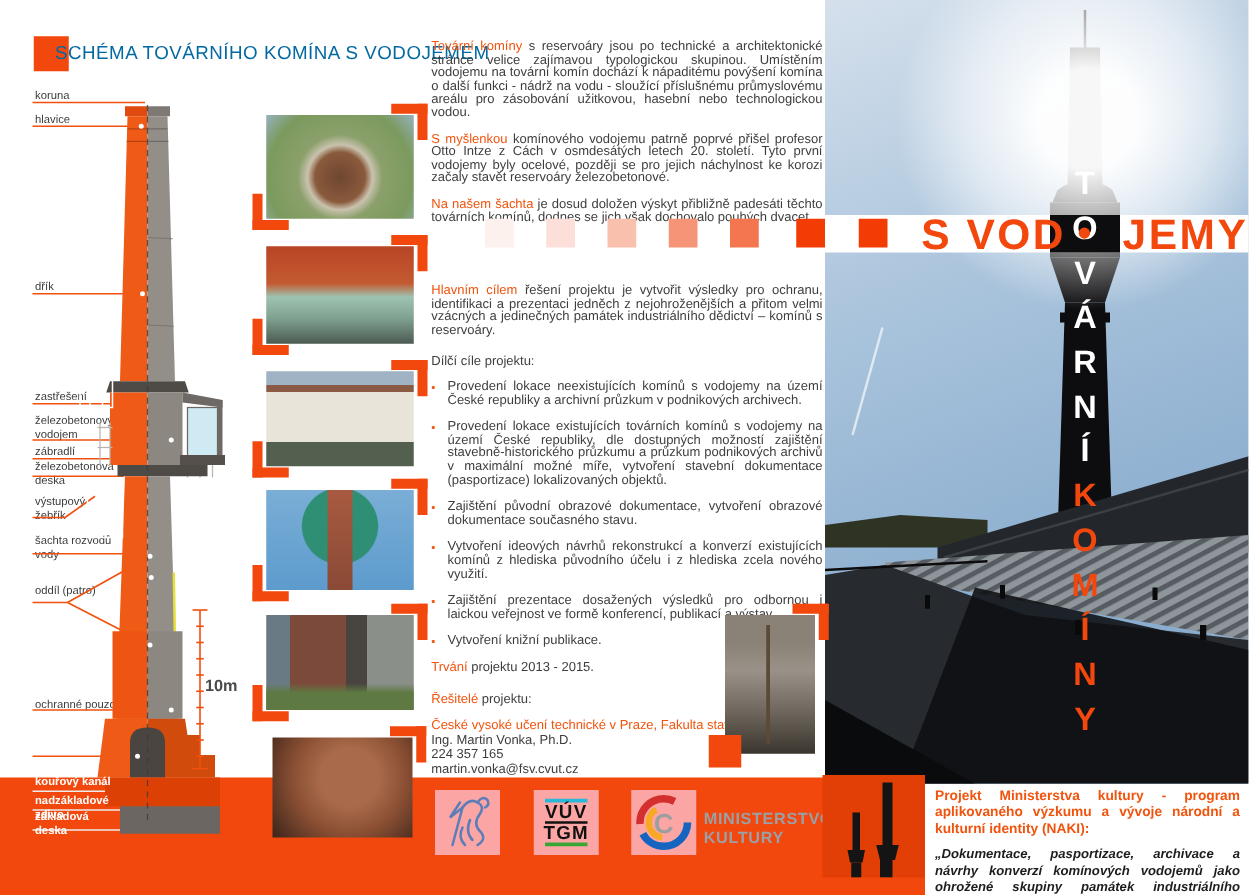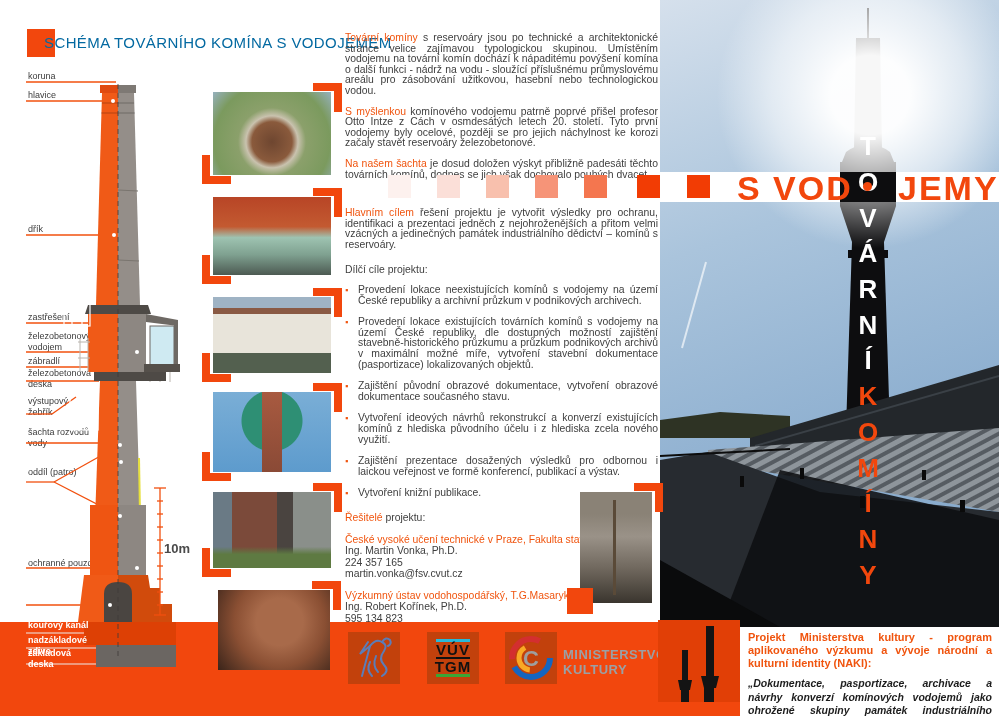--- a/index.html
+++ b/index.html
@@ -46,21 +46,21 @@
   .band-black{position:absolute;left:840px;top:172px;width:56px;height:30px;background:#0d0d0f;z-index:5;}
   .band-word{position:absolute;top:169px;font-size:34px;font-weight:700;color:var(--o);letter-spacing:2px;z-index:6;}
   .vword{position:absolute;left:846px;top:129px;width:44px;display:flex;flex-direction:column;z-index:7;}
   .vword span{height:35.7px;display:flex;align-items:center;justify-content:center;
               font-size:26px;font-weight:700;color:#fff;}
   .vword span:nth-child(n+8){color:var(--o);}
   .o-dot{position:absolute;left:863px;top:182px;width:9px;height:9px;border-radius:50%;background:var(--o);z-index:8;}
 
   
   .fband{position:absolute;left:0;top:622px;width:740px;height:94px;background:var(--o);}
-  .logo-sq{position:absolute;top:632px;width:52px;height:52px;background:#c2410c;z-index:3;}
+  .logo-sq{position:absolute;top:632px;width:52px;height:52px;background:#fca5a5;z-index:3;}
   .vuv{display:flex;flex-direction:column;align-items:center;justify-content:center;font-weight:700;color:#111;}
   .vuv .bar-c{width:34px;height:3px;background:#29b8d8;}
   .vuv .bar-k{width:34px;height:2px;background:#111;}
   .vuv .bar-g{width:34px;height:3px;background:#3aa635;}
   .vuv div.t{font-size:15px;line-height:15px;letter-spacing:1px;}
   .min-name{position:absolute;left:563px;top:647px;font-size:13px;line-height:15px;font-weight:700;color:#9aa0a5;letter-spacing:.5px;z-index:3;}
   .sil-sq{position:absolute;left:658px;top:620px;width:82px;height:82px;background:#e13f06;z-index:3;}
   .proj{position:absolute;left:748px;top:631px;width:244px;z-index:3;}
   .proj .head{color:var(--o2);font-weight:700;font-size:11px;line-height:13px;text-align:justify;margin-bottom:7px;}
   .proj .quote{color:#1d1d1d;font-weight:700;font-style:italic;font-size:10.5px;line-height:13.5px;text-align:justify;}
@@ -233,30 +233,31 @@
   </div>
   <div class="photo" style="left:218px;top:590px;width:112px;height:80px;z-index:3;background:radial-gradient(circle at 55% 40%,#a86a4a 0 30%,#8a4f33 58%,#3a241a 100%);">
     <div class="cb tr"></div>
     <div class="cb bl"></div>
   </div>
 
   <div class="article">
     <p><span class="lead">Tovární komíny</span><span> s reservoáry jsou po technické a architektonické stránce velice zajímavou typologickou skupinou. Umístěním vodojemu na tovární komín dochází k nápaditému povýšení komína o další funkci - nádrž na vodu - sloužící příslušnému průmyslovému areálu pro zásobování užitkovou, hasební nebo technologickou vodou.</span></p>
     <p><span class="lead">S myšlenkou</span><span> komínového vodojemu patrně poprvé přišel profesor Otto Intze z Cách v osmdesátých letech 20. století. Tyto první vodojemy byly ocelové, později se pro jejich náchylnost ke korozi začaly stavět reservoáry železobetonové.</span></p>
     <p><span class="lead">Na našem šachta</span><span> je dosud doložen výskyt přibližně padesáti těchto továrních komínů, dodnes se jich však dochovalo pouhých dvacet.</span></p>
-    <p style="margin-top:28px"><span class="lead">Hlavním cílem</span><span> řešení projektu je vytvořit výsledky pro ochranu, identifikaci a prezentaci jedněch z nejohroženějších a přitom velmi vzácných a jedinečných památek industriálního dědictví – komínů s reservoáry.</span></p>
+    <p style="margin-top:48px"><span class="lead">Hlavním cílem</span><span> řešení projektu je vytvořit výsledky pro ochranu, identifikaci a prezentaci jedněch z nejohroženějších a přitom velmi vzácných a jedinečných památek industriálního dědictví – komínů s reservoáry.</span></p>
     <p class="subhead">Dílčí cíle projektu:</p>
     <ul class="goals">
       <li>Provedení lokace neexistujících komínů s vodojemy na území České republiky a archivní průzkum v podnikových archivech.</li>
       <li>Provedení lokace existujících továrních komínů s vodojemy na území České republiky, dle dostupných možností zajištění stavebně-historického průzkumu a průzkum podnikových archivů v maximální možné míře, vytvoření stavební dokumentace (pasportizace) lokalizovaných objektů.</li>
       <li>Zajištění původní obrazové dokumentace, vytvoření obrazové dokumentace současného stavu.</li>
       <li>Vytvoření ideových návrhů rekonstrukcí a konverzí existujících komínů z hlediska původního účelu i z hlediska zcela nového využití.</li>
       <li>Zajištění prezentace dosažených výsledků pro odbornou i laickou veřejnost ve formě konferencí, publikací a výstav.</li>
       <li>Vytvoření knižní publikace.</li>
     </ul>
+    <p><span class="lead">Trvání</span><span> projektu 2013 - 2015.</span></p>
     <p style="margin-top:14px"><span class="lead">Řešitelé</span><span> projektu:</span></p>
     <div class="contact">
       <div class="org">České vysoké učení technické v Praze, Fakulta stavební</div>
       <div>Ing. Martin Vonka, Ph.D.</div>
       <div>224 357 165</div>
       <div>martin.vonka@fsv.cvut.cz</div>
     </div>
     <div class="contact">
       <div class="org">Výzkumný ústav vodohospodářský, T.G.Masaryka, v.v.i.</div>
       <div>Ing. Robert Kořínek, Ph.D.</div>

